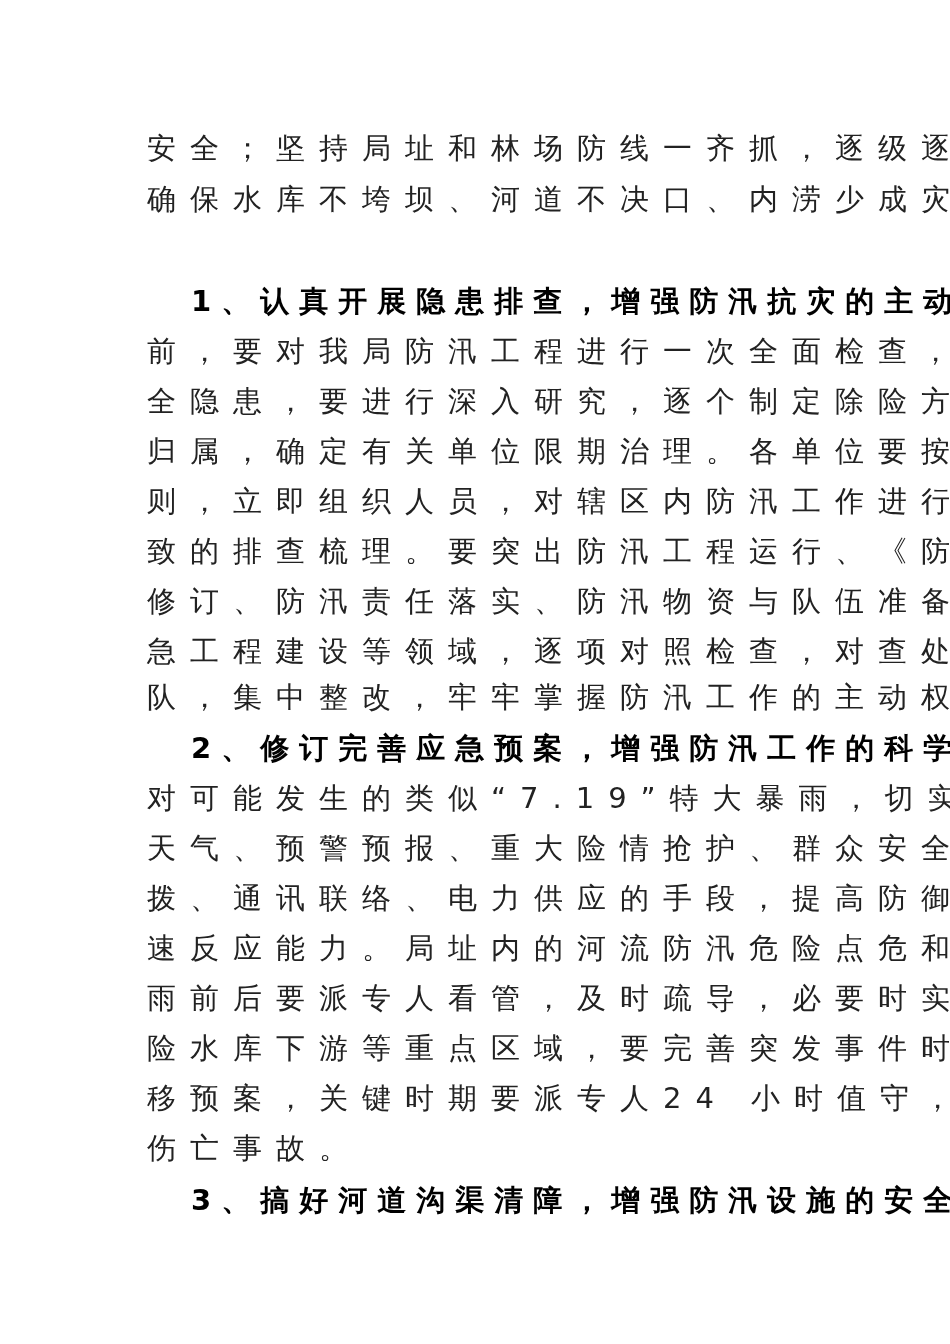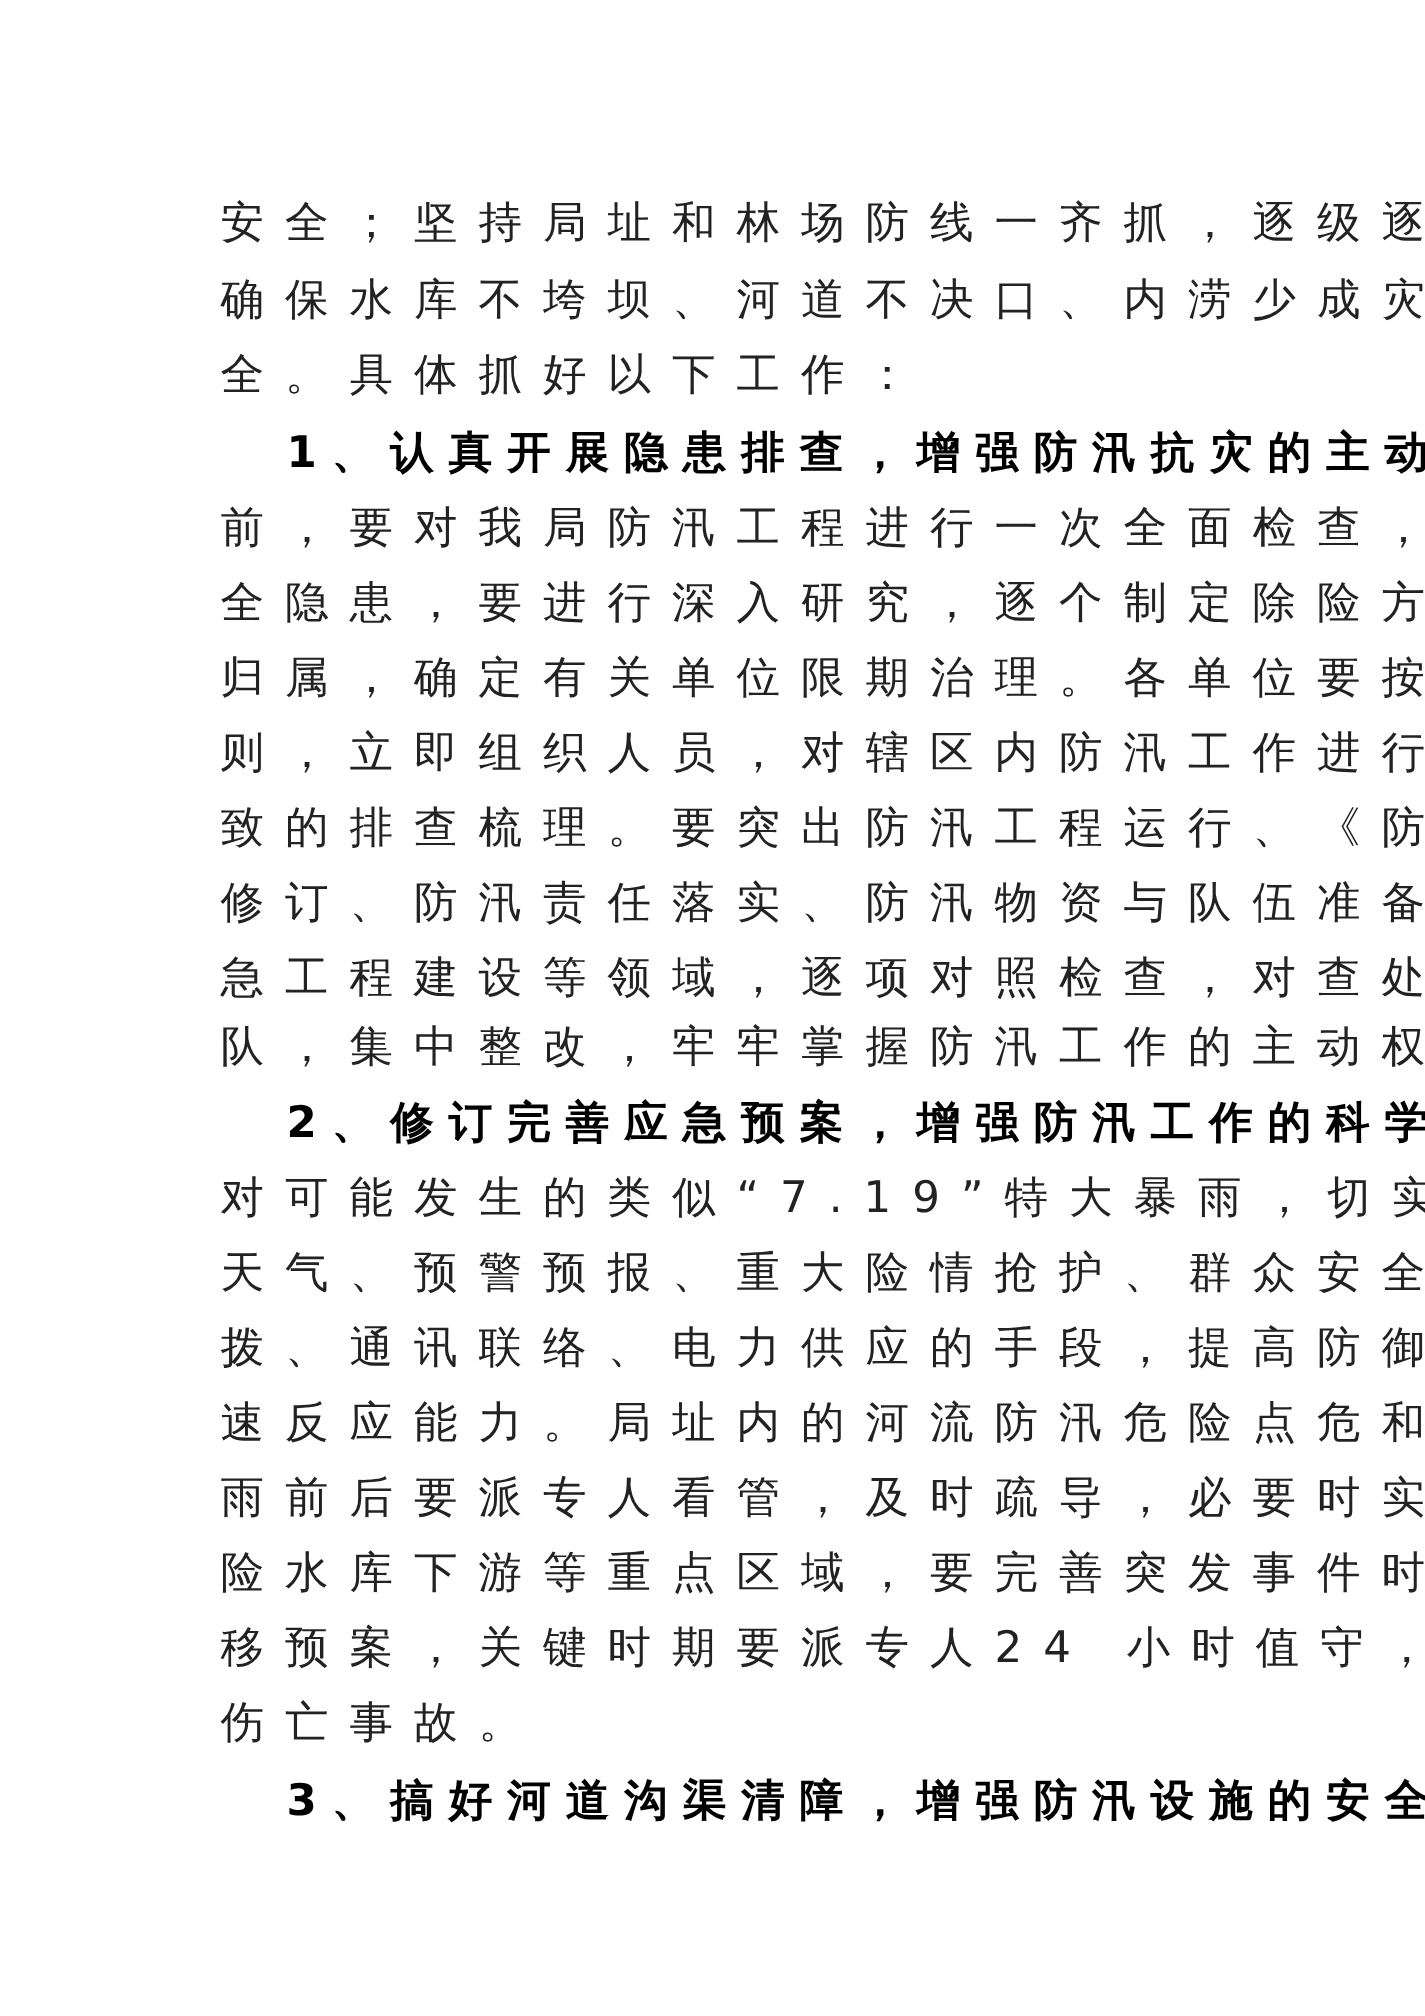--- a/index.html
+++ b/index.html
@@ -40,21 +40,20 @@
       letter-spacing: 10px;
     }
   </style>
 </head>
 <body>
 
 <div class="page">
 
   <div class="line" style="top:130px">安全；坚持局址和林场防线一齐抓，逐级逐项抓好落实，</div>
   <div class="line" style="top:181px">确保水库不垮坝、河道不决口、内涝少成灾、居民区保安</div>
-  <div class="line" style="top:231px">全。具体抓好以下工作：</div>
 
   <div class="line indent" style="top:283px">
     <span class="bold">1、认真开展隐患排查，增强防汛抗灾的主动性。</span>
   </div>
   <div class="line" style="top:333px">前，要对我局防汛工程进行一次全面检查，对排查出的安</div>
   <div class="line" style="top:383px">全隐患，要进行深入研究，逐个制定除险方案，按照责任</div>
   <div class="line" style="top:433px">归属，确定有关单位限期治理。各单位要按照属地管理原</div>
   <div class="line" style="top:483px">则，立即组织人员，对辖区内防汛工作进行一次全面、细</div>
   <div class="line" style="top:533px">致的排查梳理。要突出防汛工程运行、《防汛应急预案》</div>
   <div class="line" style="top:583px">修订、防汛责任落实、防汛物资与队伍准备情况、度汛应</div>

